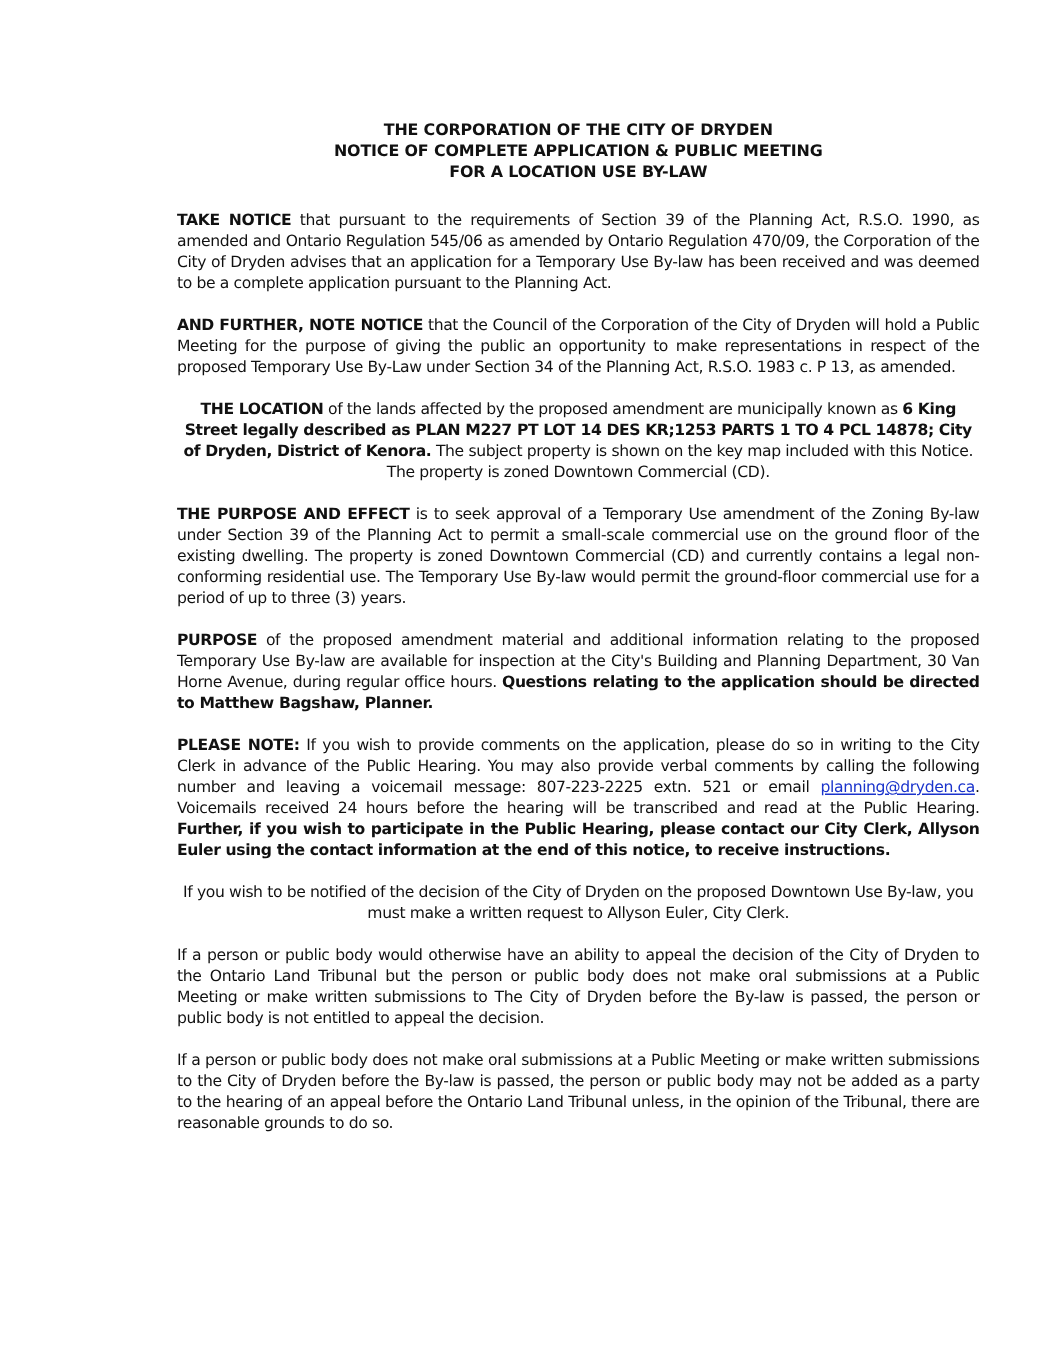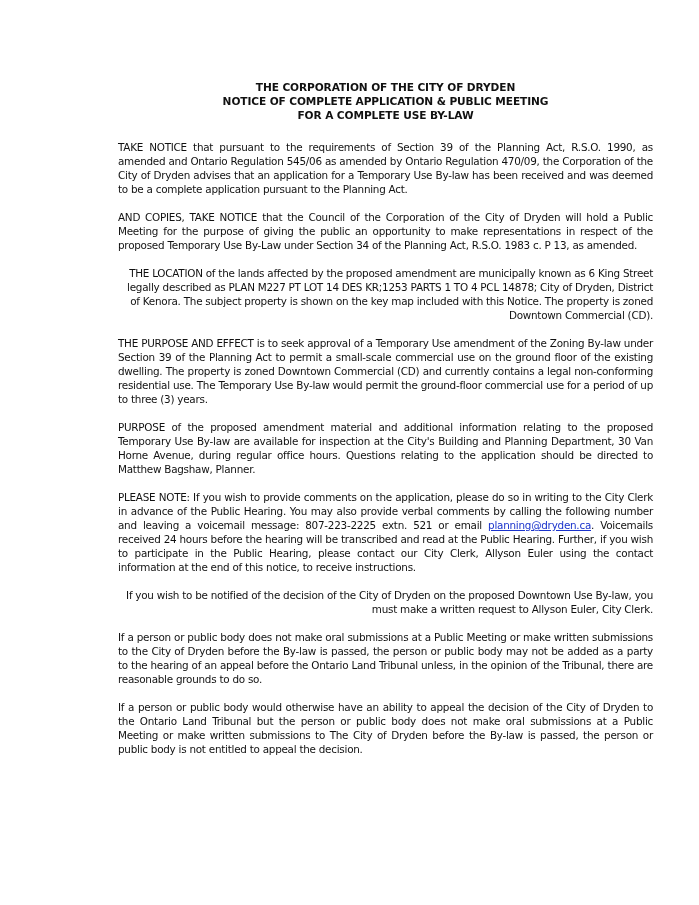--- a/index.html
+++ b/index.html
@@ -32,49 +32,49 @@
     }
     .title div { white-space: nowrap; }
     p {
       margin: 0 0 14px 0;
       font-size: 10.4px;
       line-height: 14px;
       text-align: justify;
       letter-spacing: -0.25px;
       word-spacing: 0px;
     }
-    p.left { text-align: right; }
-    b { font-weight: normal; }
+    p.left { text-align: center; }
+    b { font-weight: bold; }
     a.email {
       color: #1a33cc;
     }
   </style>
 </head>
 <body>
 
 <div class="page">
 
   <div class="title">
     <div>THE CORPORATION OF THE CITY OF DRYDEN</div>
     <div>NOTICE OF COMPLETE APPLICATION &amp; PUBLIC MEETING</div>
-    <div>FOR A COMPLETE USE BY-LAW</div>
+    <div>FOR A LOCATION USE BY-LAW</div>
   </div>
 
   <p><b>TAKE NOTICE</b><span> that pursuant to the requirements of Section 39 of the Planning Act, R.S.O. 1990, as amended and Ontario Regulation 545/06 as amended by Ontario Regulation 470/09, the Corporation of the City of Dryden advises that an application for a Temporary Use By-law has been received and was deemed to be a complete application pursuant to the Planning Act.</span></p>
 
-  <p><b>AND COPIES, TAKE NOTICE</b><span> that the Council of the Corporation of the City of Dryden will hold a Public Meeting for the purpose of giving the public an opportunity to make representations in respect of the proposed Temporary Use By-Law under Section 34 of the Planning Act, R.S.O. 1983 c. P 13, as amended.</span></p>
+  <p><b>AND FURTHER, NOTE NOTICE</b><span> that the Council of the Corporation of the City of Dryden will hold a Public Meeting for the purpose of giving the public an opportunity to make representations in respect of the proposed Temporary Use By-Law under Section 34 of the Planning Act, R.S.O. 1983 c. P 13, as amended.</span></p>
 
 
   <p class="left"><b>THE LOCATION</b><span> of the lands affected by the proposed amendment are municipally known as </span><b>6 King Street legally described as PLAN M227 PT LOT 14 DES KR;1253 PARTS 1 TO 4 PCL 14878; City of Dryden, District of Kenora.</b><span> The subject property is shown on the key map included with this Notice.  The property is zoned Downtown Commercial (CD).</span></p>
 
   <p><b>THE PURPOSE AND EFFECT</b><span> is to seek approval of a Temporary Use amendment of the Zoning By-law under Section 39 of the Planning Act to permit a small-scale commercial use on the ground floor of the existing dwelling.  The property is zoned Downtown Commercial (CD) and currently contains a legal non-conforming residential use. The Temporary Use By-law would permit the ground-floor commercial use for a period of up to three (3) years.</span></p>
 
   <p><b>PURPOSE</b><span> of the proposed amendment material and additional information relating to the proposed Temporary Use By-law are available for inspection at the City's Building and Planning Department, 30 Van Horne Avenue, during regular office hours.  </span><b>Questions relating to the application should be directed to Matthew Bagshaw, Planner.</b></p>
 
   <p><b>PLEASE NOTE:</b><span> If you wish to provide comments on the application, please do so in writing to the City Clerk in advance of the Public Hearing.  You may also provide verbal comments by calling the following number and leaving a voicemail message: 807-223-2225 extn. 521 or email </span><a class="email" href="#">planning@dryden.ca</a><span>. Voicemails received 24 hours before the hearing will be transcribed and read at the Public Hearing. </span><b>Further, if you wish to participate in the Public Hearing, please contact our City Clerk, Allyson Euler using the contact information at the end of this notice, to receive instructions.</b></p>
 
   <p class="left"><span>If you wish to be notified of the decision of the City of Dryden on the proposed Downtown Use By-law, you must make a written request to Allyson Euler, City Clerk.</span></p>
 
+  <p><span>If a person or public body would otherwise have an ability to appeal the decision of the City of Dryden to the Ontario Land Tribunal but the person or public body does not make oral submissions at a Public Meeting or make written submissions to The City of Dryden before the By-law is passed, the person or public body is not entitled to appeal the decision.</span></p>
+
   <p><span>If a person or public body does not make oral submissions at a Public Meeting or make written submissions to the City of Dryden before the By-law is passed, the person or public body may not be added as a party to the hearing of an appeal before the Ontario Land Tribunal unless, in the opinion of the Tribunal, there are reasonable grounds to do so.</span></p>
-
-  <p><span>If a person or public body would otherwise have an ability to appeal the decision of the City of Dryden to the Ontario Land Tribunal but the person or public body does not make oral submissions at a Public Meeting or make written submissions to The City of Dryden before the By-law is passed, the person or public body is not entitled to appeal the decision.</span></p>
 
 </div>
 
 </body></html>

